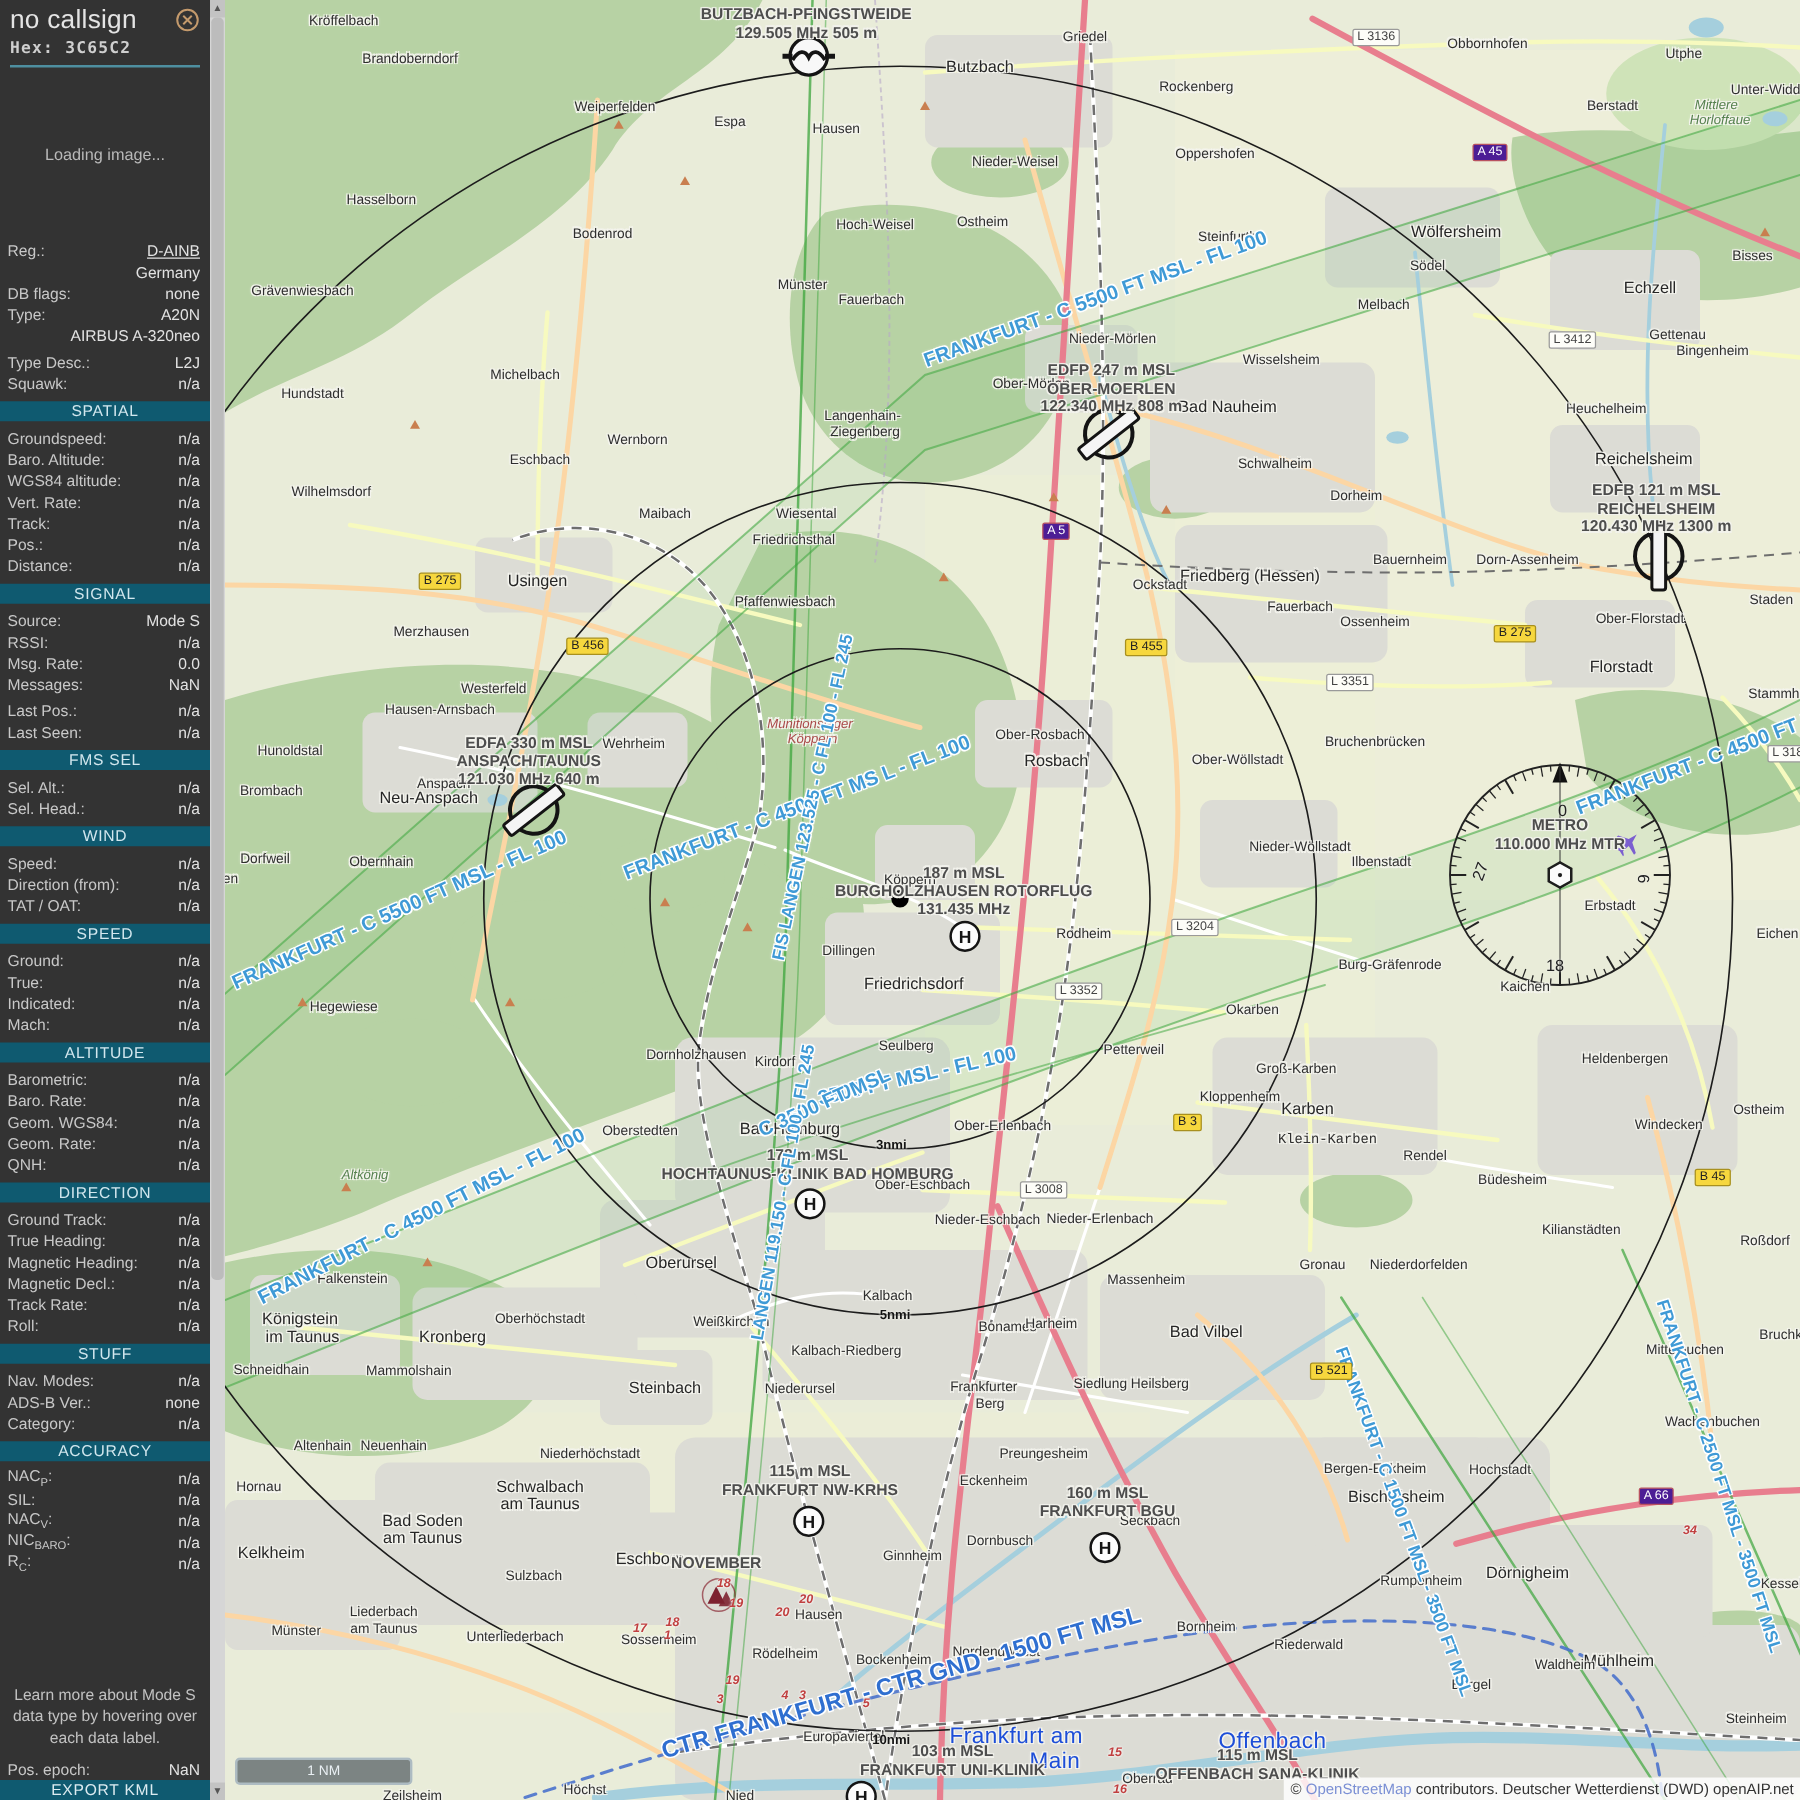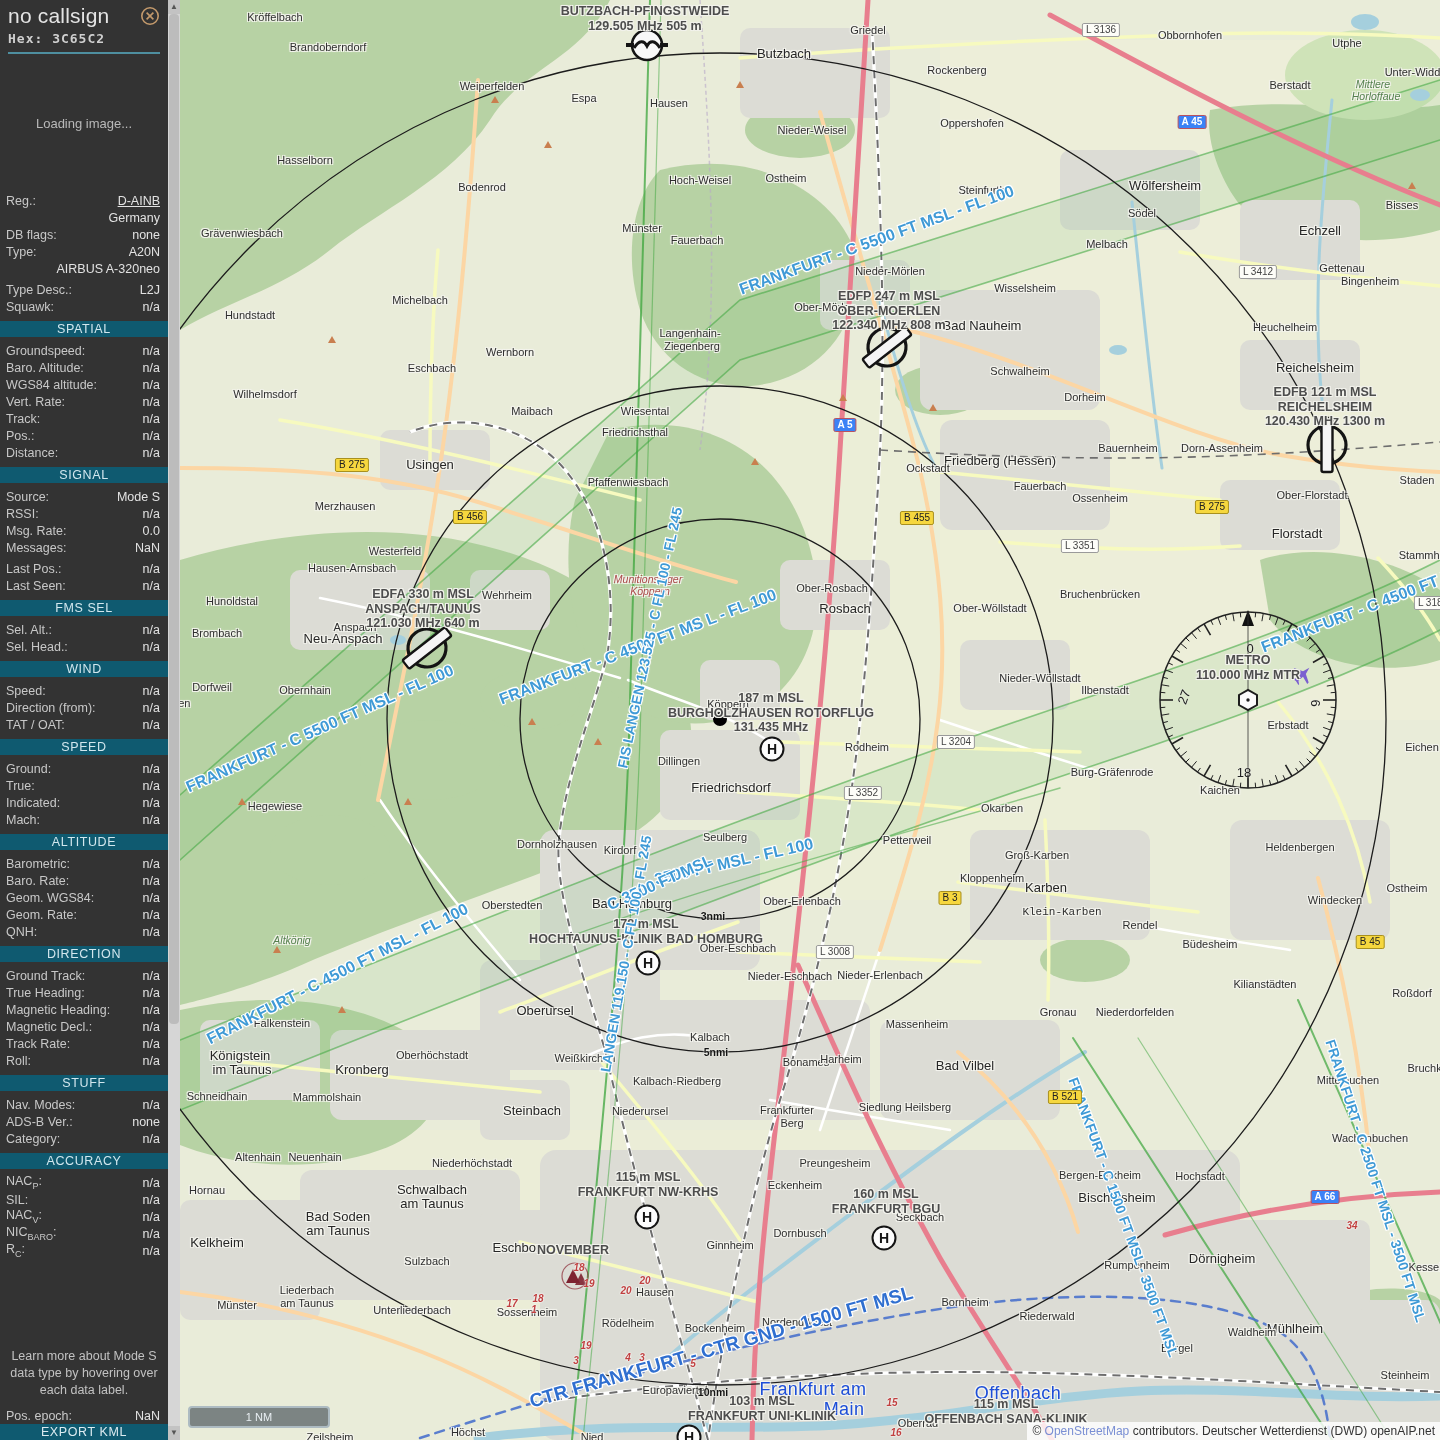--- a/index.html
+++ b/index.html
@@ -43,21 +43,21 @@
   .lbl.nature{color:#55804e;font-style:italic;font-size:10.5px;}
   .lbl.danger{color:#ab4a4a;font-style:italic;font-size:10.5px;}
   .aero{position:absolute;transform:translate(-50%,-9px);text-align:center;pointer-events:none;}
   .aero div{font-size:12.5px;font-weight:bold;color:#4d4d4d;line-height:14.5px;white-space:nowrap;
     text-shadow:-1px -1px 0 #f2f2ec,1px -1px 0 #f2f2ec,-1px 1px 0 #f2f2ec,1px 1px 0 #f2f2ec,0 0 2px #f2f2ec;}
   .air{position:absolute;font-size:16px;font-weight:bold;color:#3f9ad6;white-space:nowrap;transform-origin:0 50%;
     text-shadow:-1px -1px 0 #fff,1px -1px 0 #fff,-1px 1px 0 #fff,1px 1px 0 #fff,0 0 3px #fff;}
   .air.small{font-size:14px;}
   .air.blue{color:#2f6fd0;font-size:19px;}
   .shield{position:absolute;transform:translate(-50%,-50%);font-size:10px;line-height:12px;padding:0 3px;border-radius:2px;border:1px solid #888;white-space:nowrap;}
-  .shield.mway{background:#3b82f6;color:#fff;border-color:#b95260;font-weight:bold;text-align:right;}
+  .shield.mway{background:#4c1d95;color:#fff;border-color:#b95260;font-weight:normal;text-align:right;}
   .shield.broad{background:#f6d73e;color:#222;border-color:#a8901e;}
   .shield.lroad{background:#fdfdf8;color:#444;border-color:#9a9a9a;}
   .ref{position:absolute;transform:translate(-50%,-50%);color:#c04040;font-size:10px;font-weight:bold;font-style:italic;
     text-shadow:0 0 2px #fff,0 0 2px #fff;}
   .ring-lbl{position:absolute;transform:translate(-50%,-50%);font-size:10.5px;font-weight:600;color:#141414;
     text-shadow:0 0 2px #f0f0ea,0 0 2px #f0f0ea;}
   .roseN{position:absolute;font-size:13px;color:#222;text-shadow:0 0 2px #eee;}
   .scalebar{position:absolute;left:8px;top:1406px;width:138px;height:18px;background:rgba(35,48,60,.55);
     border:2px solid rgba(190,205,215,.75);border-radius:4px;color:#e9eff3;font-size:11px;display:flex;align-items:center;justify-content:center;}
   .attr{position:absolute;right:0;bottom:0;height:18px;background:rgba(255,255,255,.82);color:#333;font-size:12px;

